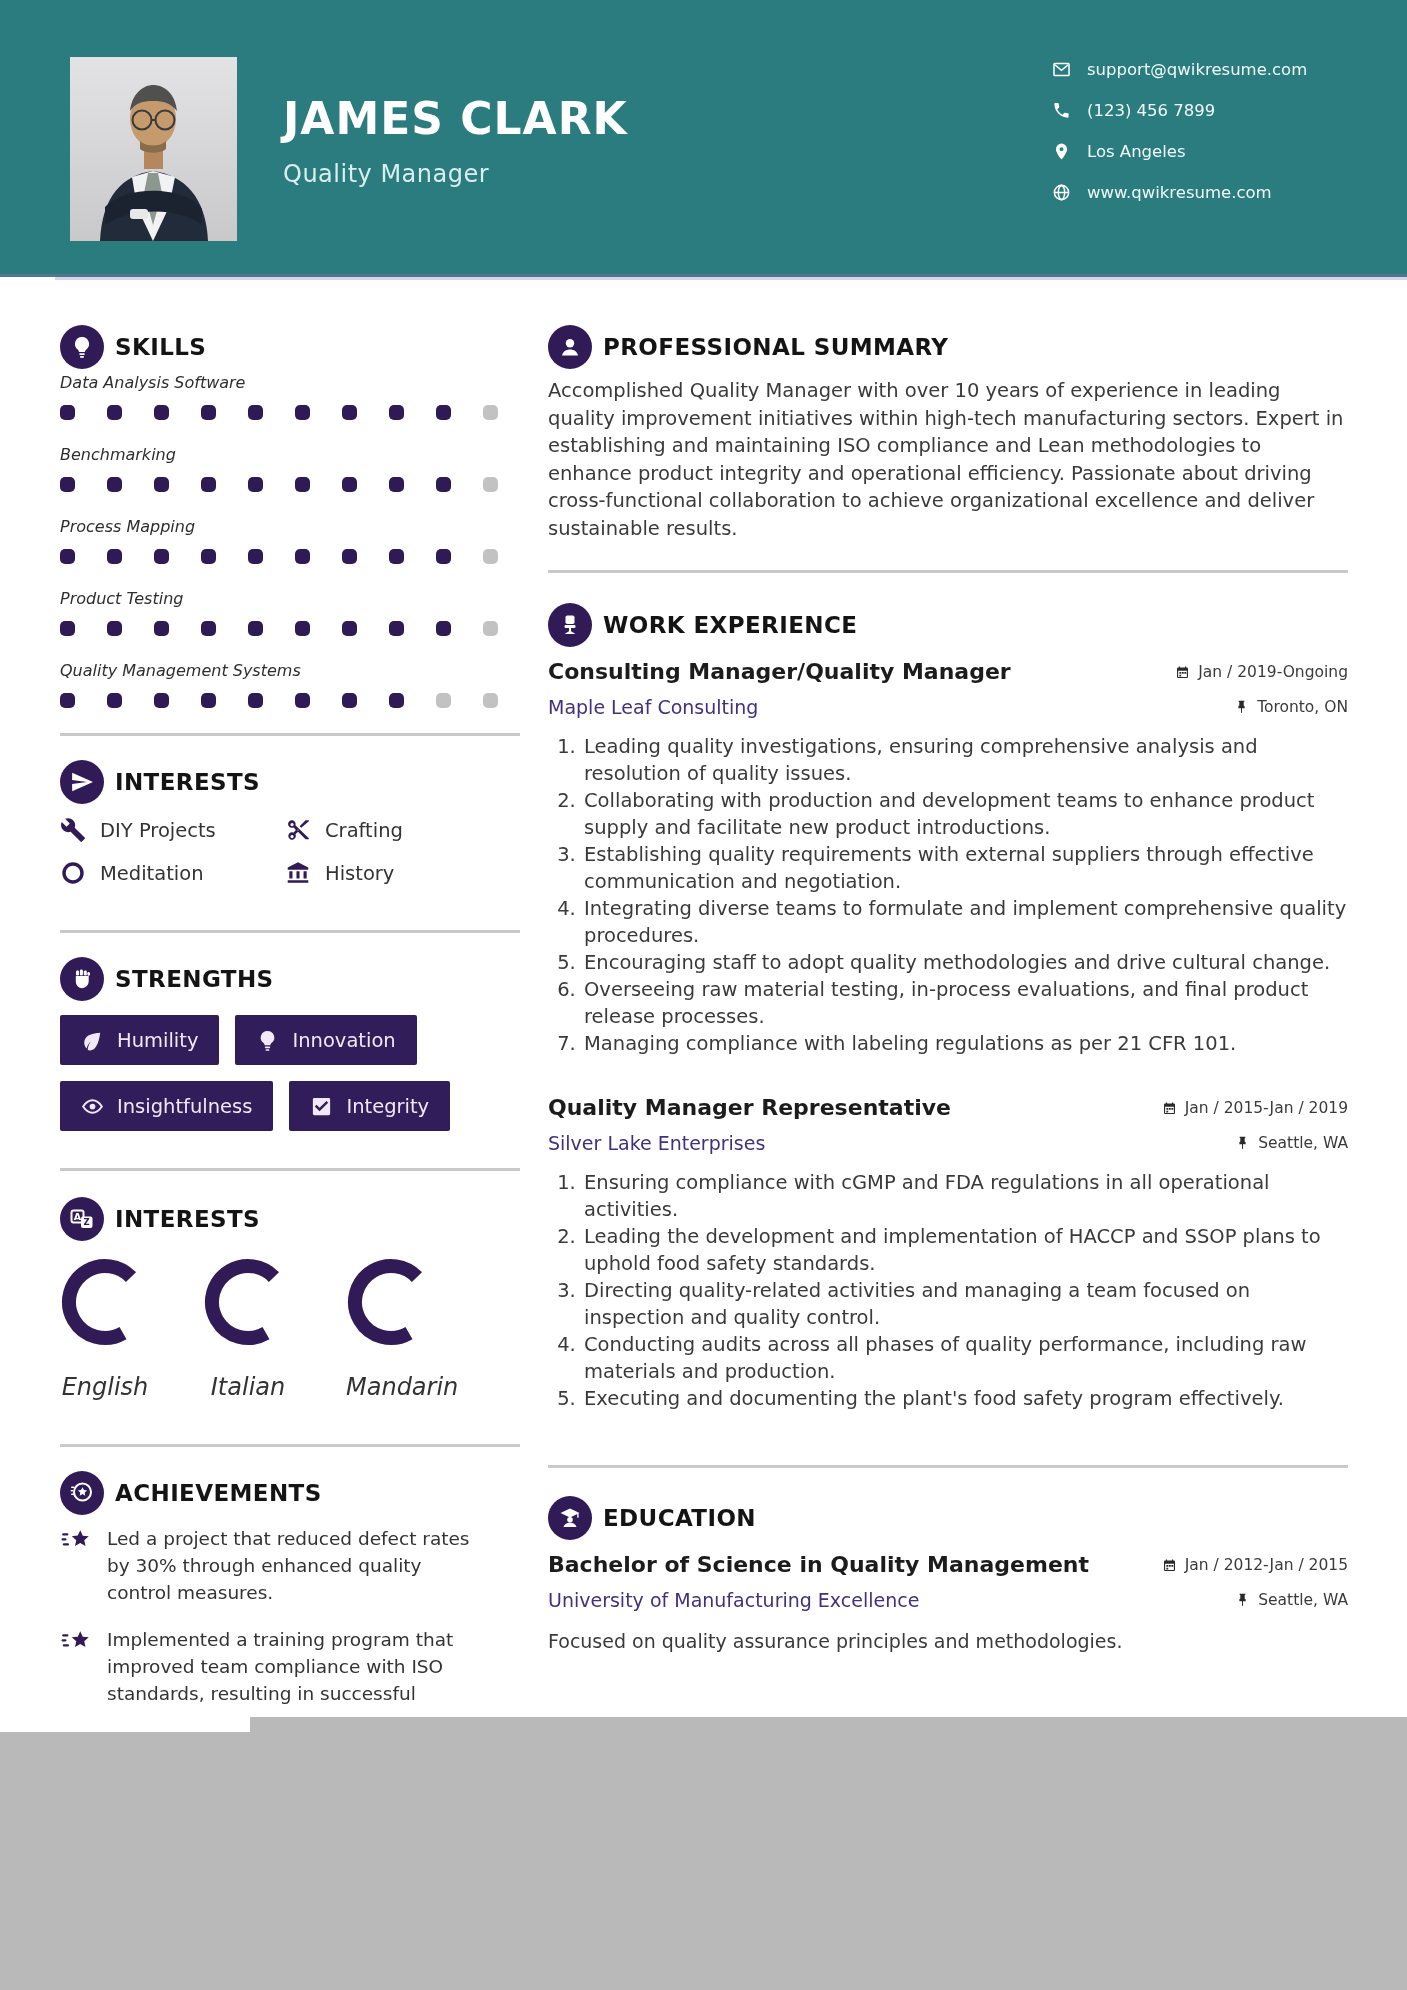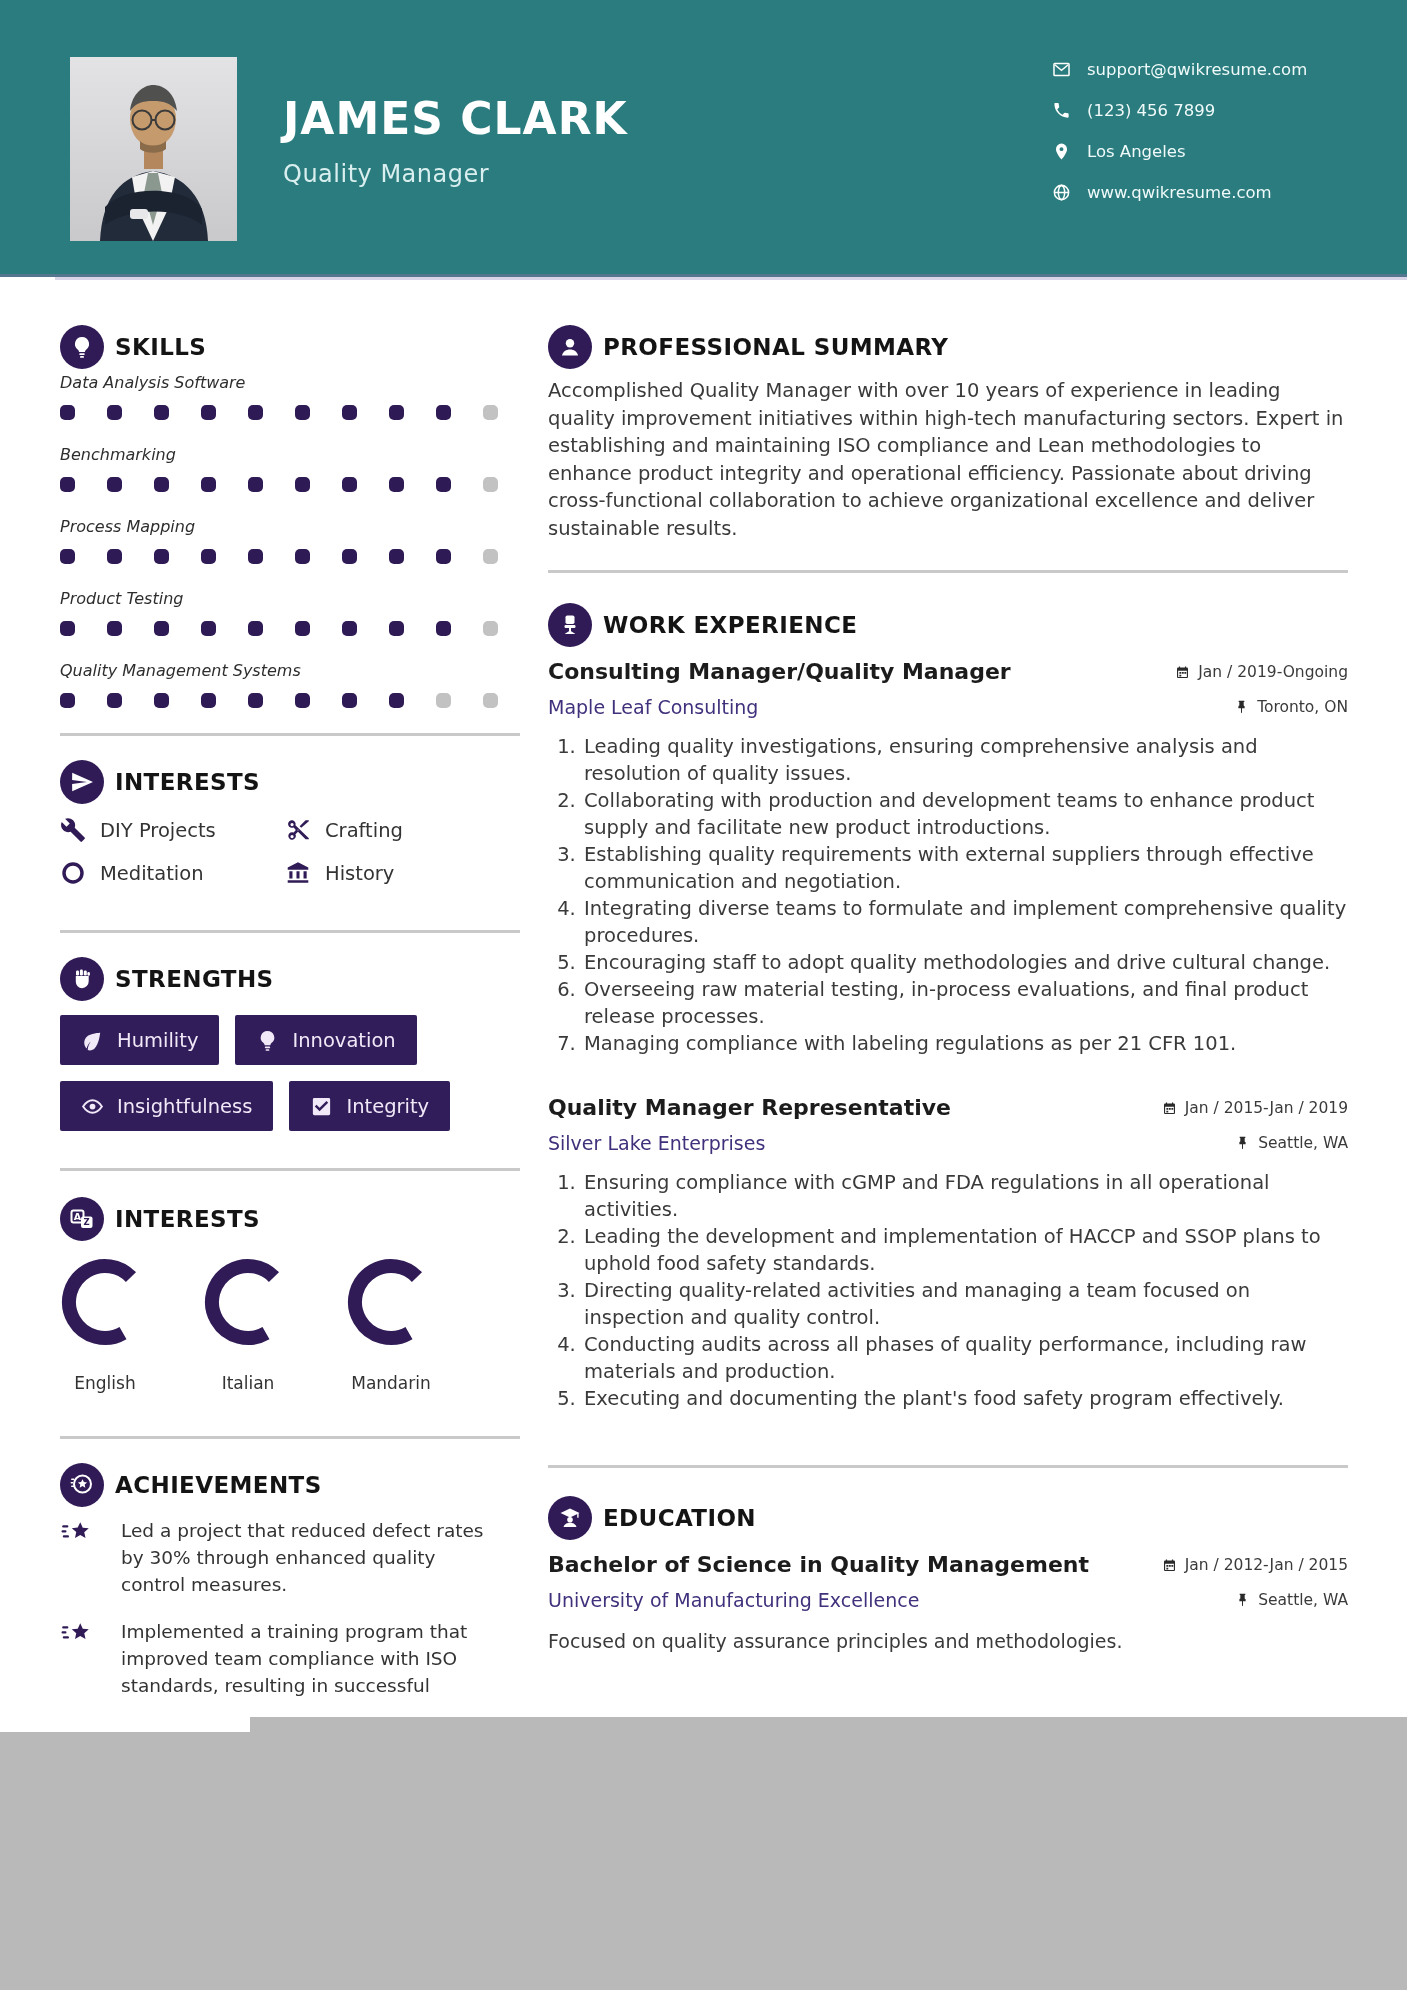--- a/index.html
+++ b/index.html
@@ -56,25 +56,25 @@
   #strengths-badges { margin-top:14px; display:flex; flex-wrap:wrap; }
   .badge { display:inline-flex; align-items:center; gap:13px; height:50px; padding:0 21px;
            background:#321d5b; color:#f1e9f8; font-size:19.5px; border-radius:2px;
            margin:0 16px 16px 0; }
   .badge .b-icon { width:23px; height:23px; display:flex; }
   .badge .b-icon svg { width:23px; height:23px; }
 
   
   #languages-row { margin-top:16px; display:flex; gap:53px; }
   .lang-item { width:90px; text-align:center; }
-  .lang-label { margin-top:22px; font-size:17px; color:#333; }
+  .lang-label { margin-top:22px; font-size:24px; color:#333;font-style:italic; }
 
   
   #achievements-list { margin-top:10px; }
-  .ach-item { display:flex; gap:28px; margin-bottom:20px; }
+  .ach-item { display:flex; gap:14px; margin-bottom:20px; }
   .ach-icon { width:33px; height:30px; color:#301b56; flex:0 0 auto; margin-top:2px; }
   .ach-icon svg { width:33px; height:30px; }
   .ach-text { font-size:18.5px; line-height:27px; color:#333; width:370px; }
 
   
   .summary-text { margin-top:8px; font-size:19.5px; line-height:27.5px; color:#3a3a3a; width:800px; }
   .r-divider1 { margin-top:28px; margin-bottom:30px; }
   .r-divider2 { margin-top:53px; margin-bottom:28px; }
 
   .job { margin-top:10px; }

